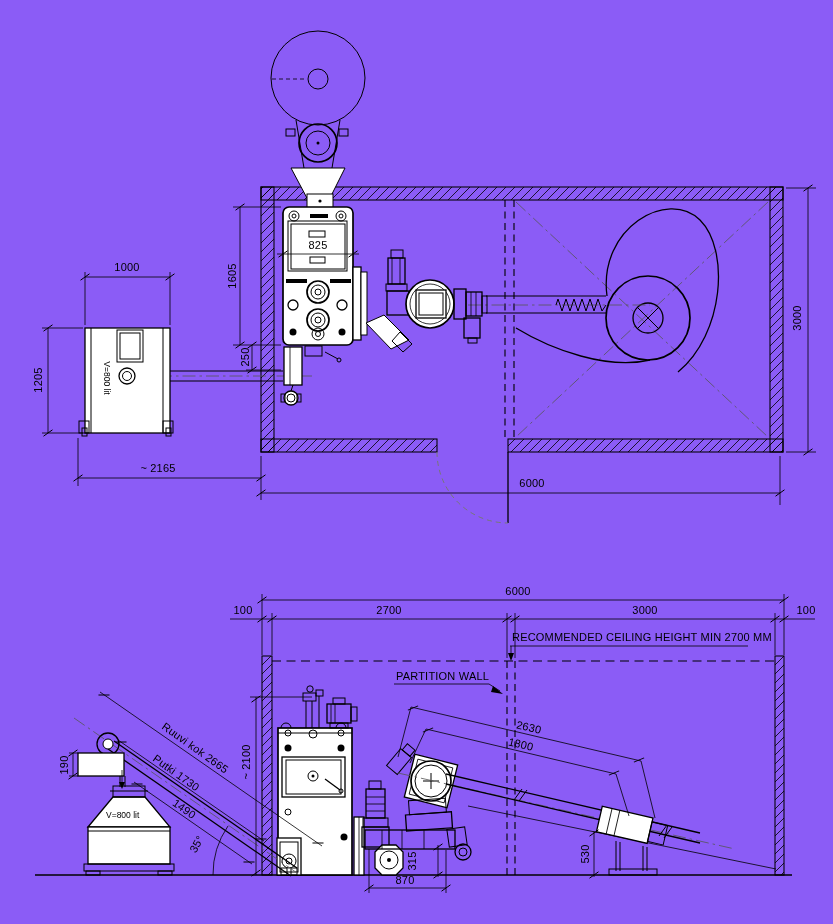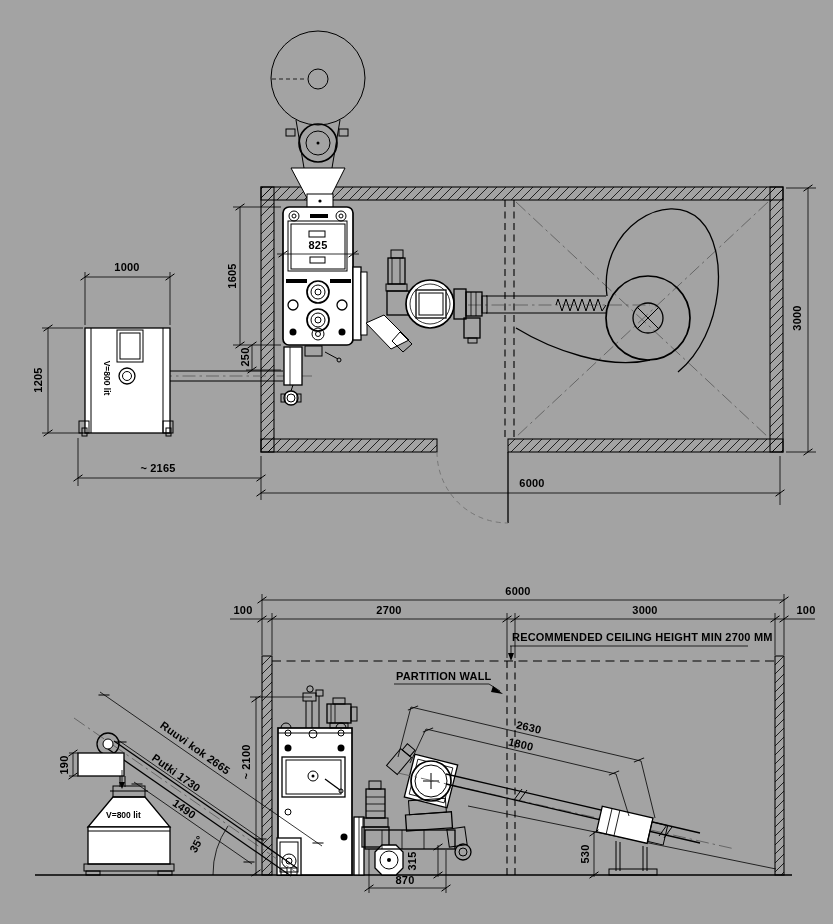--- a/index.html
+++ b/index.html
@@ -1,16 +1,16 @@
 <!DOCTYPE html>
 <html><head>
 <meta charset="utf-8">
 <style>
   html,body{margin:0;padding:0;background:#fff;}
-  .wrap{width:833px;height:924px;background:#a3a3a3;position:relative;overflow:hidden;font-weight:bold;}
+  .wrap{width:833px;height:924px;background:#8b5cf6;position:relative;overflow:hidden;}
   svg{display:block;}
   .s1{stroke:#000;stroke-width:1;fill:none;}
   .s12{stroke:#000;stroke-width:1.3;fill:none;}
   .s15{stroke:#000;stroke-width:1.7;fill:none;}
   .s08{stroke:#000;stroke-width:.8;fill:none;}
   .dim{stroke:#000;stroke-width:.8;fill:none;}
   .cl{stroke:#555;stroke-width:.8;fill:none;stroke-dasharray:13 4 2.5 4;}
   .dash{stroke:#000;stroke-width:1.1;fill:none;stroke-dasharray:9 5.5;}
   .dash2{stroke:#000;stroke-width:1.1;fill:none;stroke-dasharray:7 4.5;}
   .doorarc{stroke:#777;stroke-width:1;fill:none;stroke-dasharray:5 4;}

